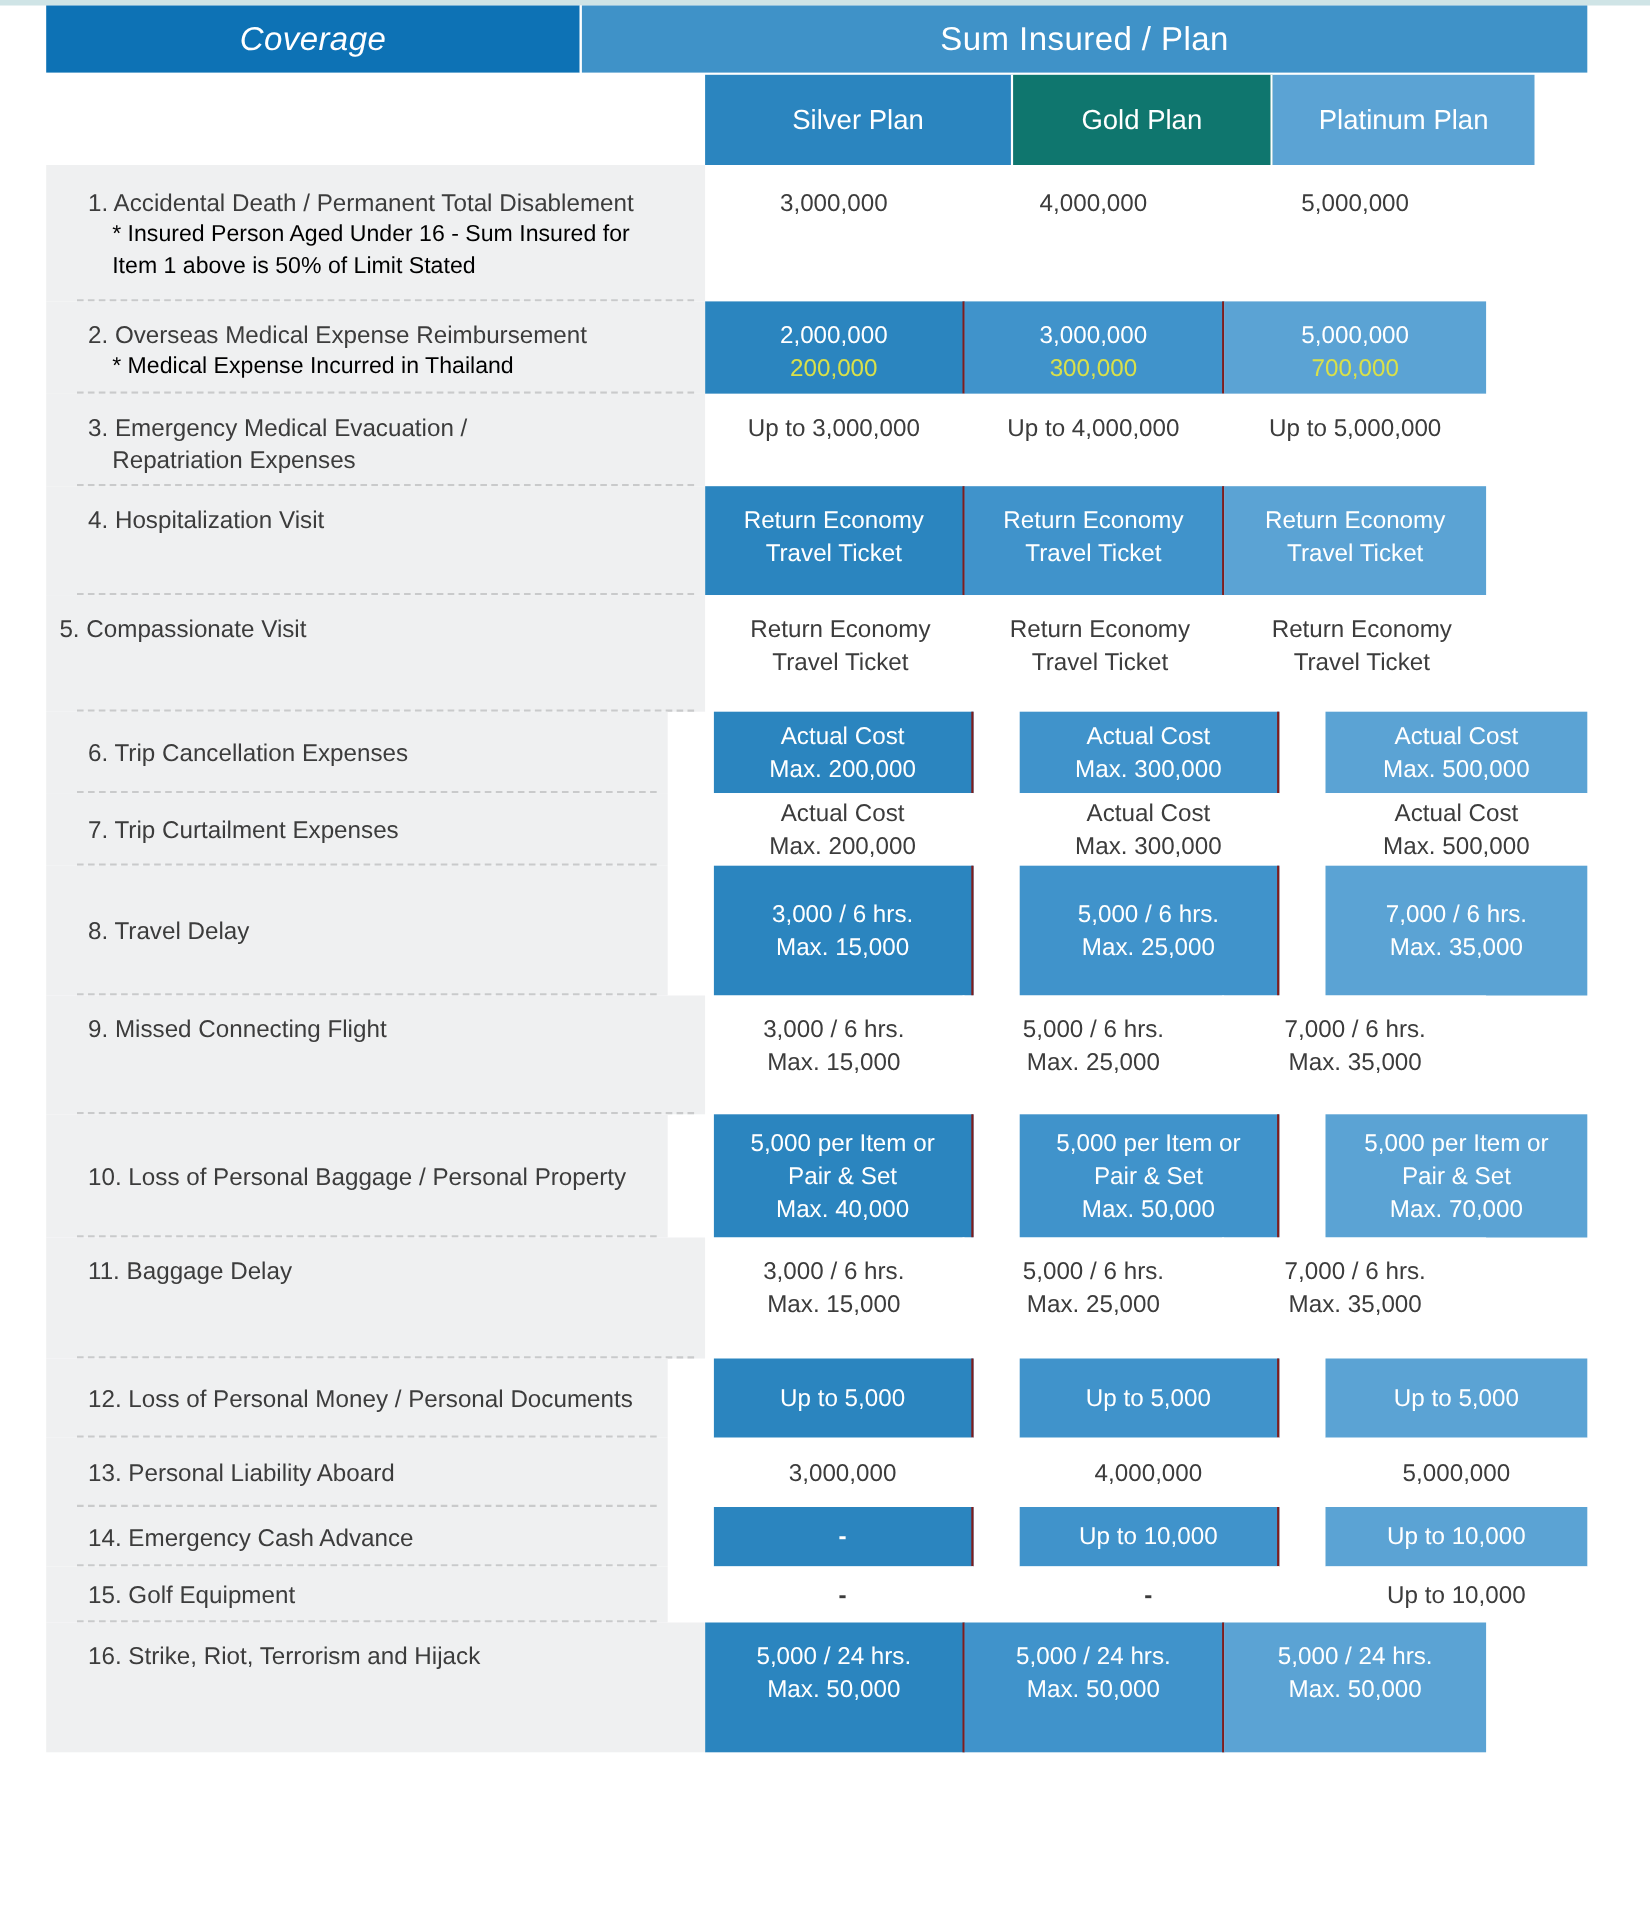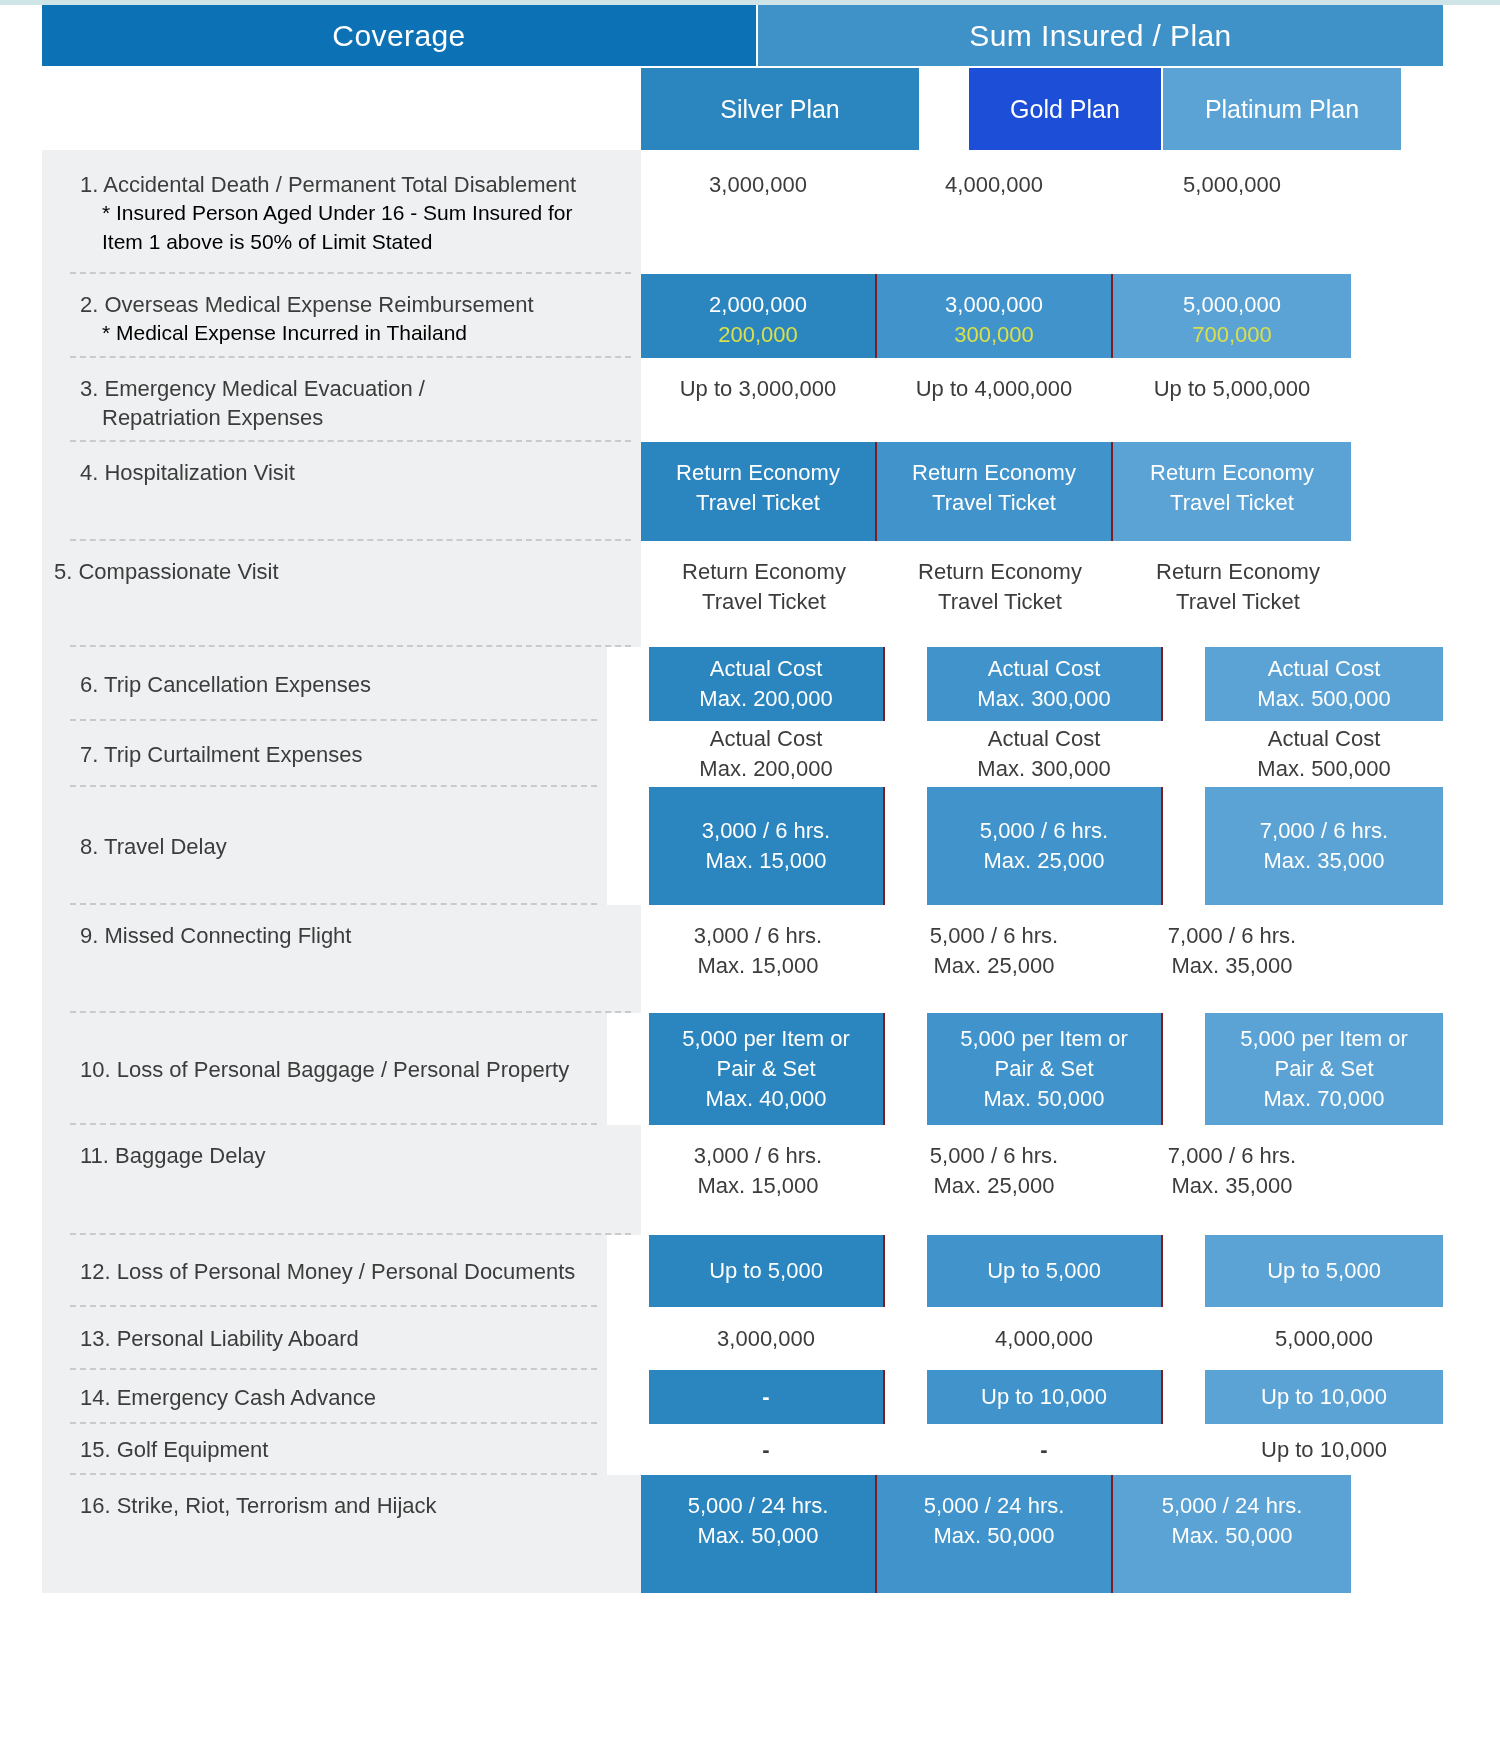--- a/index.html
+++ b/index.html
@@ -39,29 +39,30 @@
     width: 1401px;
   }
 
   
   .hdr-top {
     display: flex;
     width: 100%;
     height: 61px;
   }
   .hdr-coverage {
-    width: 714px;
+    width: 485px;
     background: #0d72b5;
     color: #ffffff;
     font-size: 30px;
     font-weight: 400;
     letter-spacing: .4px;
     display: flex;
     align-items: center;
     justify-content: center;
+    font-style: italic;
   }
   .hdr-gap { width: 2px; background: #ffffff; }
   .hdr-sum {
     flex: 1;
     background: #3f92c8;
     color: #ffffff;
     font-size: 30px;
     font-weight: 400;
     letter-spacing: .4px;
     display: flex;
@@ -83,21 +84,21 @@
     color: #ffffff;
     font-size: 25px;
     display: flex;
     align-items: center;
     justify-content: center;
     border-right: 2px solid #ffffff;
     box-sizing: border-box;
   }
   .hdr-sub .plan:last-child { border-right: none; }
   .plan-silver   { width: 280px; background: #2b85bf; }
-  .plan-gold     { width: 194px; background: #1d4ed8; margin-left: 48px; }
+  .plan-gold     { width: 236px; background: #0f766e; }
   .plan-platinum { width: 238px; background: #5ba3d4; }
 
   
   .tbl { width: 100%; }
 
   .row {
     display: flex;
     width: 100%;
     position: relative;
   }

